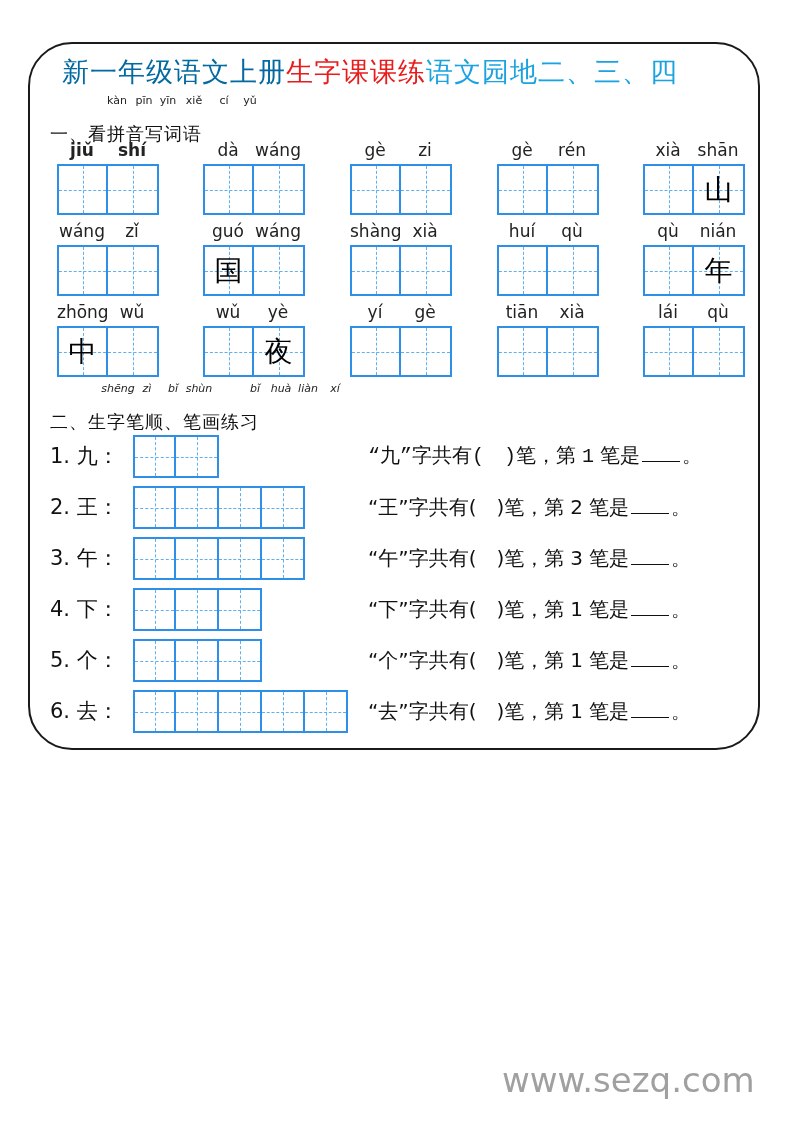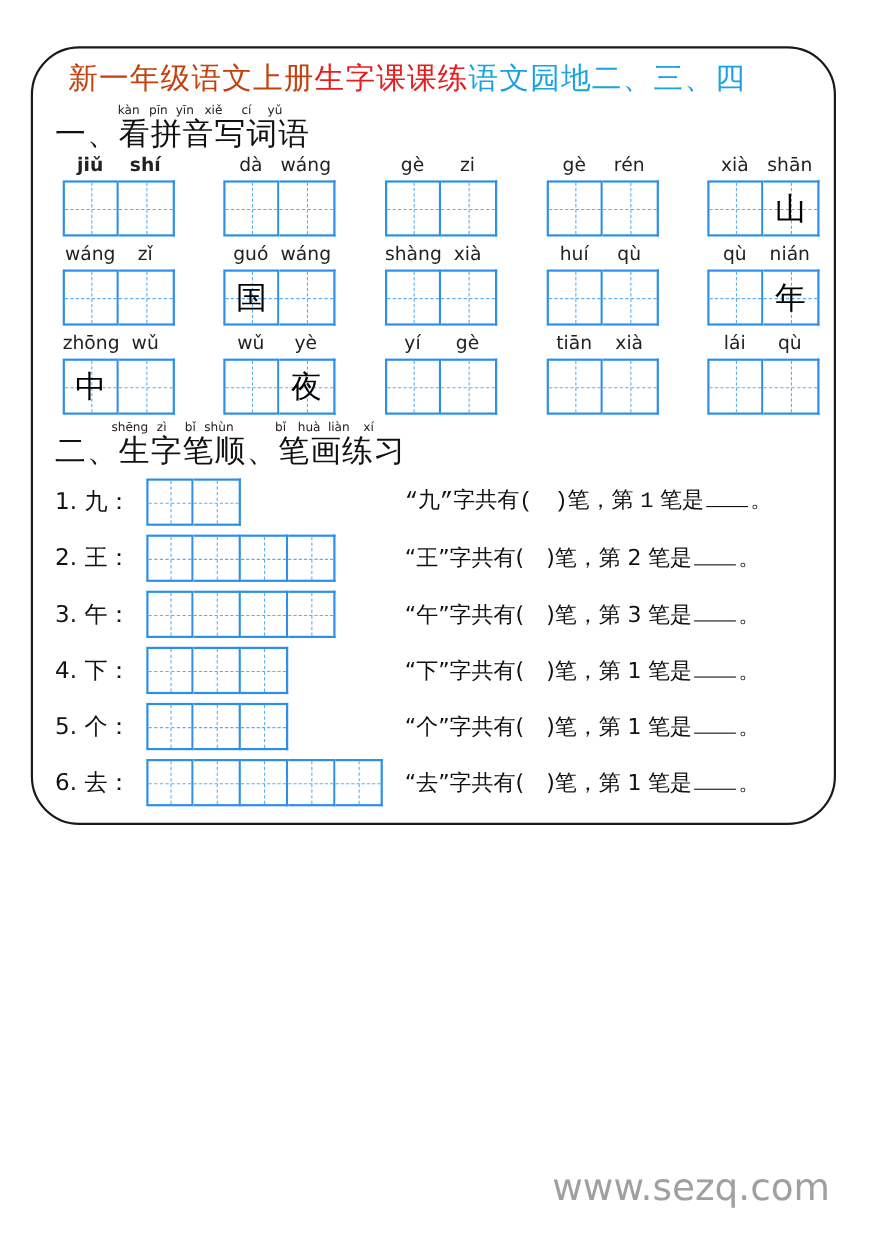--- a/index.html
+++ b/index.html
@@ -2,24 +2,24 @@
 <html><head>
   <meta charset="utf-8">
   <style>
     html, body { margin: 0; padding: 0; background: #ffffff; }
     body { width: 800px; height: 1131px; position: relative; overflow: hidden;
            font-family: "DejaVu Serif", "Liberation Serif", serif; color: #111; }
     .frame { position: absolute; left: 28px; top: 42px; width: 732px; height: 708px;
              border: 2px solid #1a1a1a; border-radius: 44px; box-sizing: border-box; }
     .title { position: absolute; left: 62px; top: 52px; font-size: 27px; letter-spacing: 1px;
              white-space: nowrap; line-height: 40px; }
-    .title .t-black { color: #c2410c; }
+    .title .t-black { color: #0369a1; }
     .title .t-red { color: #e81c1c; }
     .title .t-blue { color: #1aa3e0; }
-    .heading { position: absolute; font-size: 28px; line-height: 28px; white-space: nowrap; letter-spacing: 1px; }
+    .heading { position: absolute; font-size: 18px; line-height: 28px; white-space: nowrap; letter-spacing: 1px; margin-top: 12px; }
     .heading-pinyin { position: absolute; font-family: "DejaVu Sans", sans-serif; font-size: 11px;
                       color: #222; white-space: nowrap; }
     .heading-pinyin span { position: absolute; top: 0; transform: translateX(-50%); }
     .word { position: absolute; width: 101px; }
     .word .py { position: relative; height: 24px; font-family: "DejaVu Sans", sans-serif; font-size: 17px; color: #222; }
     .word .py span { position: absolute; top: 0; width: 50px; text-align: center; }
     .word .py span.p0 { left: 0; }
     .word .py span.p1 { left: 50px; }
     .grid { display: flex; position: absolute; }
     .cell { position: relative; box-sizing: border-box; border: 2px solid #2e8fe8; background: #fff; }
@@ -267,21 +267,21 @@
         <div class="cell">
           <span class="ch"></span>
         </div>
         <div class="cell">
           <span class="ch"></span>
         </div>
       </div>
     </div>
   </div>
 
-<div class="heading-pinyin" style="left:0;top:382px;width:800px;height:14px;">
+<div class="heading-pinyin" style="left:0;top:382px;width:800px;height:14px;font-style:italic;">
   <span style="left:118px">shēng</span>
   <span style="left:147px">zì</span>
   <span style="left:173px">bǐ</span>
   <span style="left:199px">shùn</span>
   <span style="left:255px">bǐ</span>
   <span style="left:281px">huà</span>
   <span style="left:308px">liàn</span>
   <span style="left:335px">xí</span>
 </div>
 <div class="heading" style="left:50px;top:396px;">二、生字笔顺、笔画练习</div>

